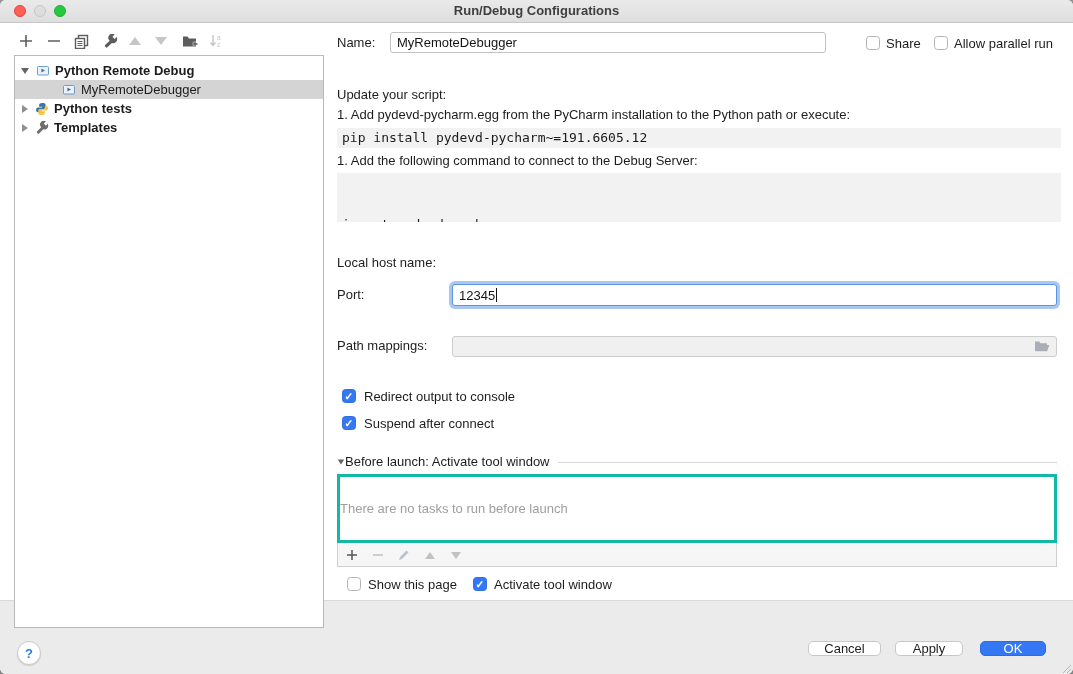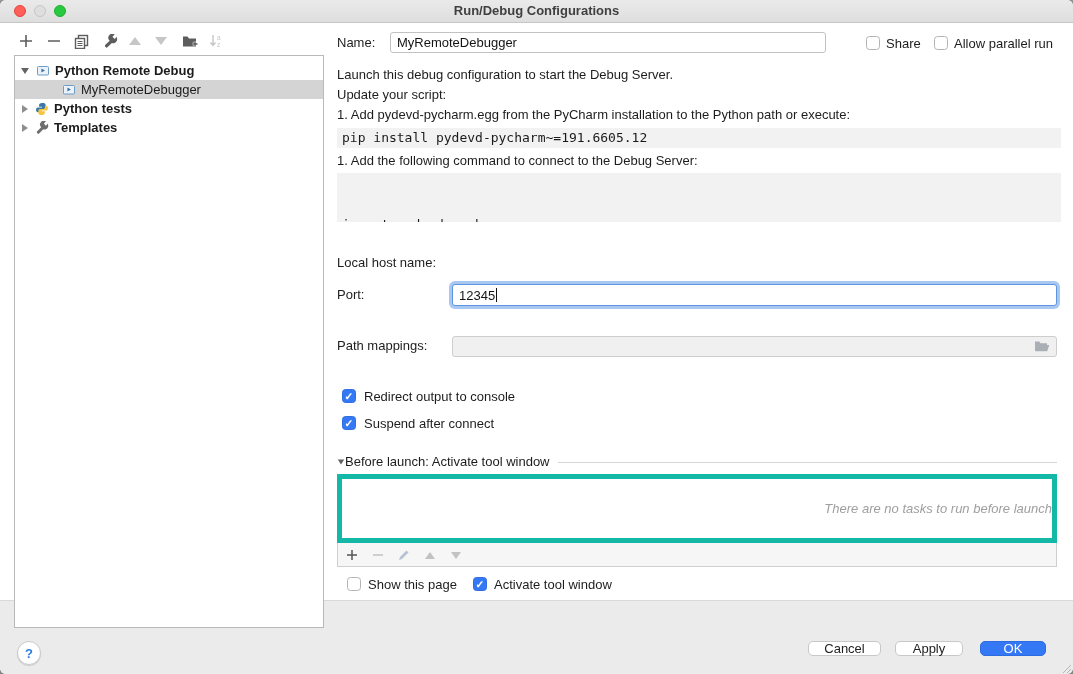--- a/index.html
+++ b/index.html
@@ -37,22 +37,22 @@
   .input.focused{border-color:#5e95e0;box-shadow:0 0 0 3px #a9c8f1;}
   .input.disabled{background:#f0f0f1;border-color:#cdcdcd;}
   .codeblock{position:absolute;background:#f2f2f2;font-family:"DejaVu Sans Mono",monospace;
              font-size:13px;line-height:20px;color:#1a1a1a;white-space:pre;overflow:hidden;padding:0 5px;box-sizing:border-box;}
   .cb{position:absolute;width:14px;height:14px;background:#fff;border:1px solid #b3b3b3;border-radius:3.5px;box-sizing:border-box;}
   .cb.checked{background:#3478f6;border-color:#2f6fe0;}
   .cb.checked::after{content:"✓";position:absolute;left:0;top:0;width:12px;height:12px;
                      color:#fff;font-size:10.5px;font-weight:700;display:flex;align-items:center;justify-content:center;}
   .caret{display:inline-block;width:1px;height:14px;background:#111;margin-left:1px;}
   .sepline{flex:1;height:1px;background:#d6d6d6;margin-left:8px;}
-  .panel{position:absolute;background:#fff;border:5px solid #14b8a6;box-sizing:border-box;
-         display:flex;align-items:center;justify-content:flex-end;font-style:italic;}
+  .panel{position:absolute;background:#fff;border:3px solid #14b8a6;box-sizing:border-box;
+         display:flex;align-items:center;justify-content:flex-start;}
   .empty-msg{font-size:13px;color:#9e9e9e;}
   .strip{position:absolute;background:#f6f6f6;border:1px solid #cfcfcf;border-top:none;box-sizing:border-box;}
   .stripico{position:absolute;top:547px;width:18px;height:16px;display:flex;align-items:center;justify-content:center;}
   .btn{position:absolute;top:641px;height:15px;border:1px solid #c8c8c8;border-radius:5px;background:#fff;
        font-size:13px;color:#222;display:flex;align-items:center;justify-content:center;box-sizing:border-box;}
   .btn.primary{background:#3478f6;border-color:#2d6ce0;color:#fff;}
   .help{position:absolute;left:17px;top:641px;width:22px;height:22px;border-radius:50%;background:#fff;
         border:1px solid #c9c9c9;box-shadow:0 1px 1px rgba(0,0,0,.12);display:flex;align-items:center;justify-content:center;
         color:#2a7de1;font-size:13px;font-weight:700;}
 </style>
@@ -162,21 +162,20 @@
 
   <div class="lbl" style="left:337px;top:35px;">Name:</div>
   <div class="input" style="left:390px;top:32px;width:436px;height:21px;">
     <span>MyRemoteDebugger</span>
     </div>
   <span class="cb" style="left:866px;top:36px;"></span>
   <div class="lbl" style="left:886px;top:36px;">Share</div>
   <span class="cb" style="left:934px;top:36px;"></span>
   <div class="lbl" style="left:954px;top:36px;">Allow parallel run</div>
 
-  <div class="lbl" style="left:337px;top:67px;">Launch this debug configuration to start the Debug Server.</div>
   <div class="lbl" style="left:337px;top:87px;">Update your script:</div>
   <div class="lbl" style="left:337px;top:107px;">1. Add pydevd-pycharm.egg from the PyCharm installation to the Python path or execute:</div>
   <div class="codeblock" style="left:337px;top:128px;width:724px;height:20px;">pip install pydevd-pycharm~=191.6605.12</div>
   <div class="lbl" style="left:337px;top:153px;">1. Add the following command to connect to the Debug Server:</div>
   <div class="codeblock" style="left:337px;top:173px;width:724px;height:49px;padding-top:2px;">
     <div>import pydevd_pycharm</div>
     
   </div>
 
   <div class="lbl" style="left:337px;top:255px;">Local host name:</div>

